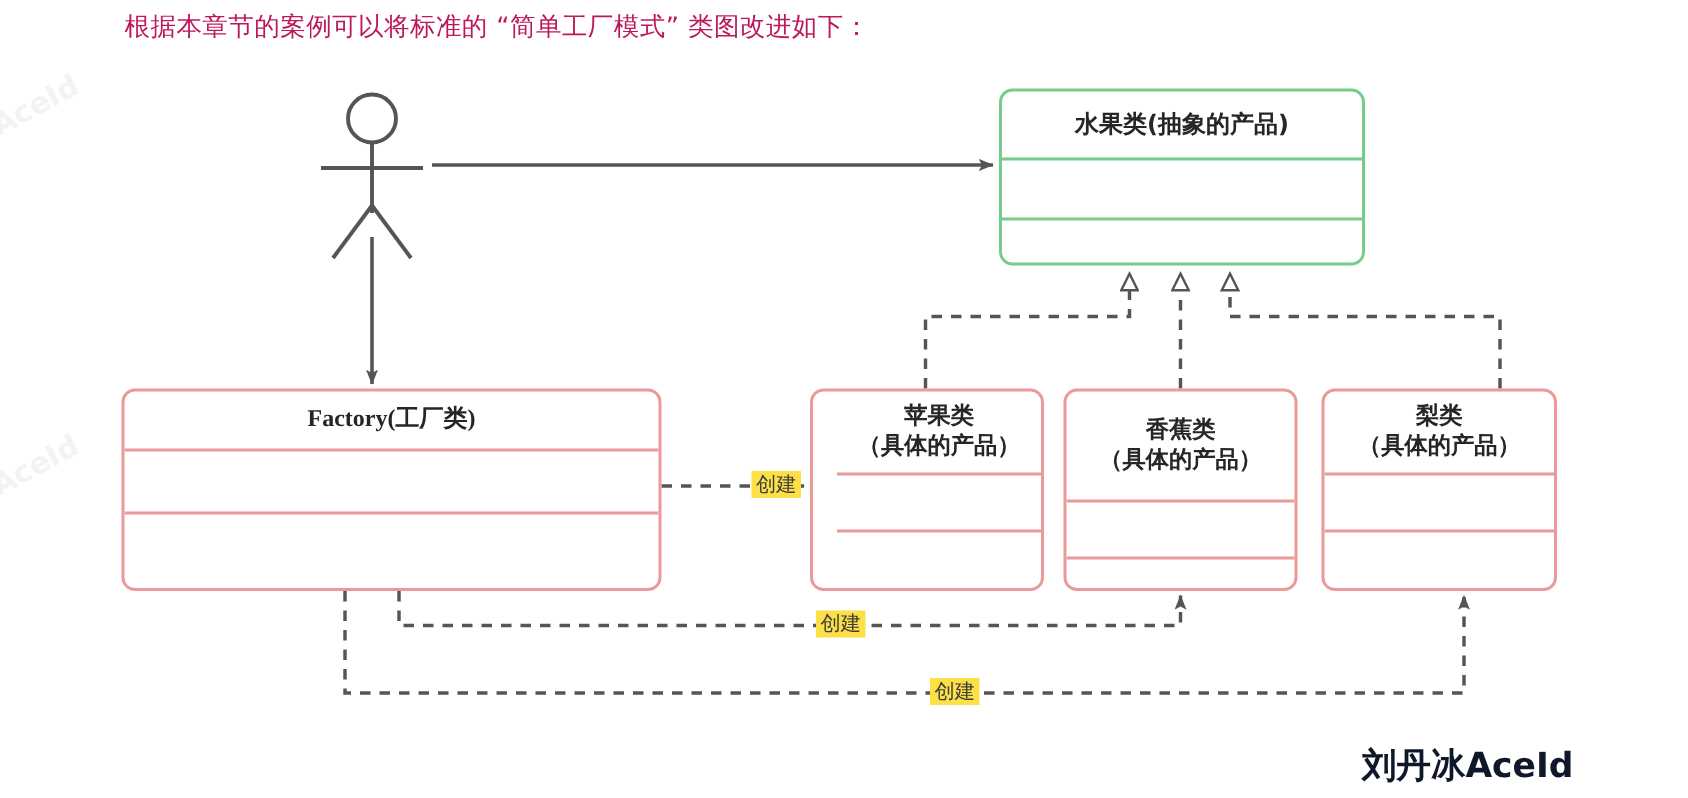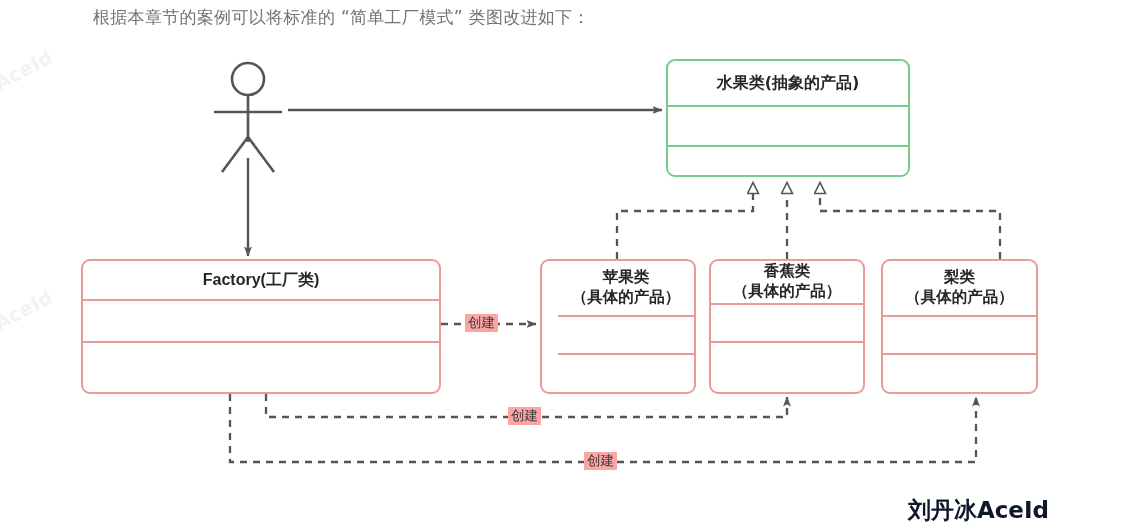--- a/index.html
+++ b/index.html
@@ -15,24 +15,24 @@
     font-family: "DejaVu Sans", "Liberation Sans", sans-serif;
   }
   #canvas {
     position: absolute;
     left: 0; top: 0;
     width: 1125px;
     height: 532px;
   }
   .caption {
     position: absolute;
-    left: 93px;
+    left: 83px;
     top: 6px;
     font-size: 17px;
-    color: #737373;
+    color: #be185d;
     white-space: nowrap;
     letter-spacing: 0.3px;
   }
   .uml-box {
     position: absolute;
     box-sizing: border-box;
     border: 2px solid #eb9a9a;
     border-radius: 9px;
     background: #ffffff;
     overflow: hidden;
@@ -58,32 +58,33 @@
   }
   .green .box-attrs { border-top-color: #76cc8a; }
   .box-ops {
     box-sizing: border-box;
     border-top: 2px solid #eb9a9a;
     padding: 5px 8px 4px 8px;
     color: #2b2b2b;
   }
   .green .box-ops { border-top-color: #76cc8a; }
   .mono {
-    font-family: Liberation Sans, sans-serif;
+    font-family: Liberation Serif, serif;
     font-size: 14.5px;
     line-height: 1.45;
     white-space: pre;
   }
   .edge-label {
     position: absolute;
     font-size: 13.5px;
     color: #3c3c3c;
-    background: #fca5a5;
+    background: #fde047;
     padding: 0 3px;
     white-space: nowrap;
+    margin-left: 36px;
   }
   .watermark-br {
     position: absolute;
     right: 76px;
     bottom: 6px;
     font-size: 23px;
     font-weight: bold;
     color: #0f172a;
     white-space: nowrap;
   }
@@ -166,21 +167,21 @@
     <div class="t-line">苹果类</div>
     <div class="t-line">（具体的产品）</div>
   </div>
   <div class="box-attrs" style="height:38px;"></div>
   <div class="box-ops mono">
     
   </div>
 </div>
 
 <div class="uml-box" style="left:709px; top:259px; width:156px; height:135px;">
-  <div class="box-title" style="height:42px; font-size:15.5px;">
+  <div class="box-title" style="height:72px; font-size:15.5px;">
     <div class="t-line">香蕉类</div>
     <div class="t-line">（具体的产品）</div>
   </div>
   <div class="box-attrs" style="height:38px;"></div>
   <div class="box-ops mono">
     
   </div>
 </div>
 
 <div class="uml-box" style="left:881px; top:259px; width:157px; height:135px;">

